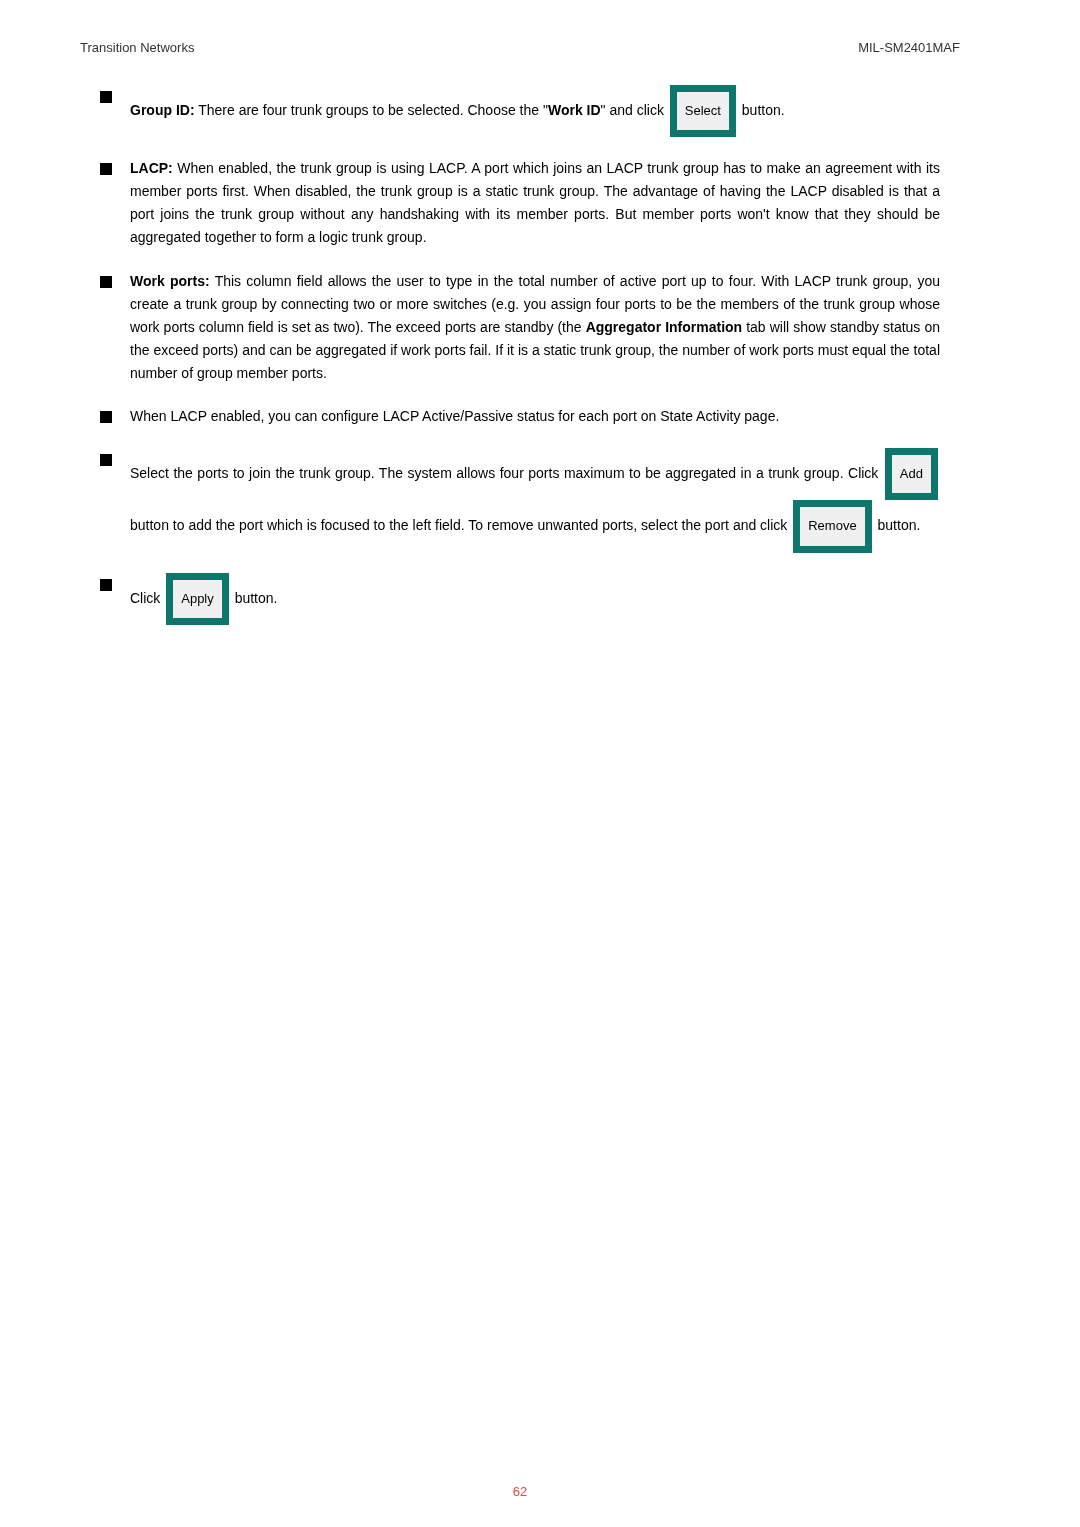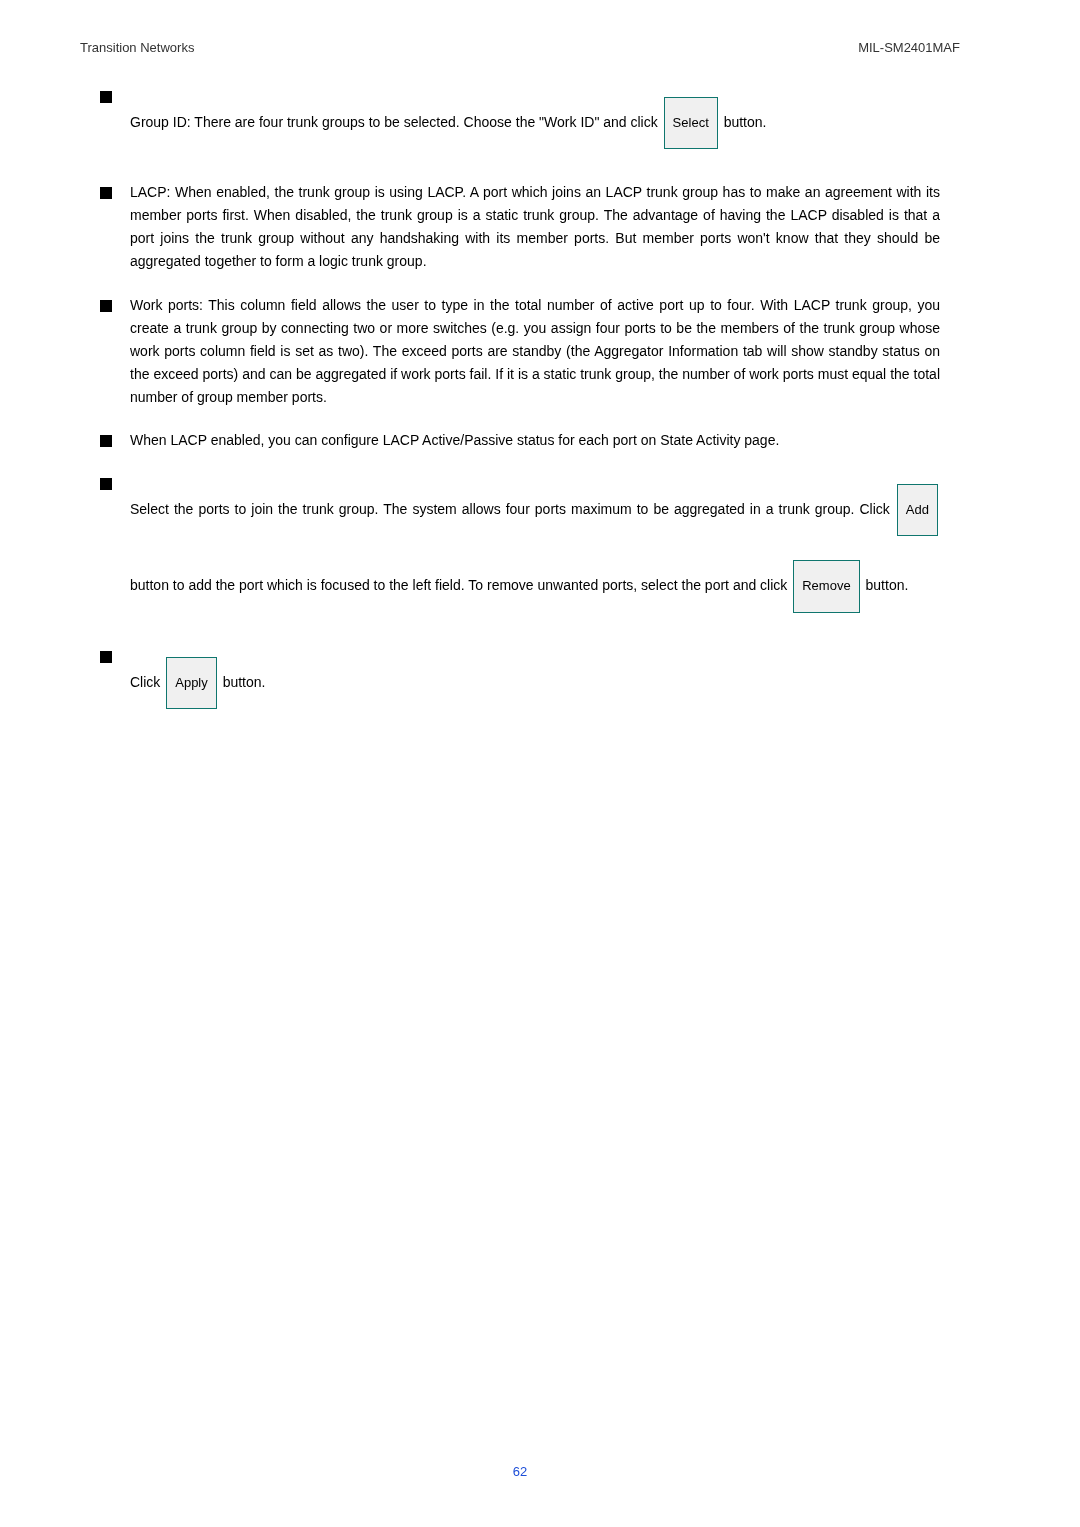--- a/index.html
+++ b/index.html
@@ -79,54 +79,54 @@
       flex: 1;
       text-align: justify;
     }
 
     .item-content p {
       line-height: 1.65;
     }
 
     .inline-btn {
       display: inline-block;
-      border: 1px solid #0f766e;
+      border: 7px solid #0f766e;
       background: #f0f0f0;
-      padding: 16px 8px;
+      padding: 10px 8px;
       font-size: 13px;
       font-family: Arial, sans-serif;
       cursor: pointer;
       vertical-align: middle;
-      margin: 12px 2px;
+      margin: 0 2px;
       line-height: 1.4;
     }
 
     .footer {
       position: absolute;
       bottom: 40px;
       left: 0;
       right: 0;
       display: flex;
       justify-content: space-between;
       padding: 0 80px;
       font-size: 12px;
       color: #333;
     }
 
     .page-number {
       position: absolute;
-      bottom: 48px;
+      bottom: 28px;
       left: 50%;
       transform: translateX(-50%);
       font-size: 13px;
-      color: #1d4ed8;
+      color: #ef4444;
     }
 
     .bold {
-      font-weight: normal;
+      font-weight: bold;
       margin-top: 20px;
     }
   </style>
 </head>
 <body>
 
 <div class="page-container">
 
   <div class="header">
     <span class="header-left">Transition Networks</span>

